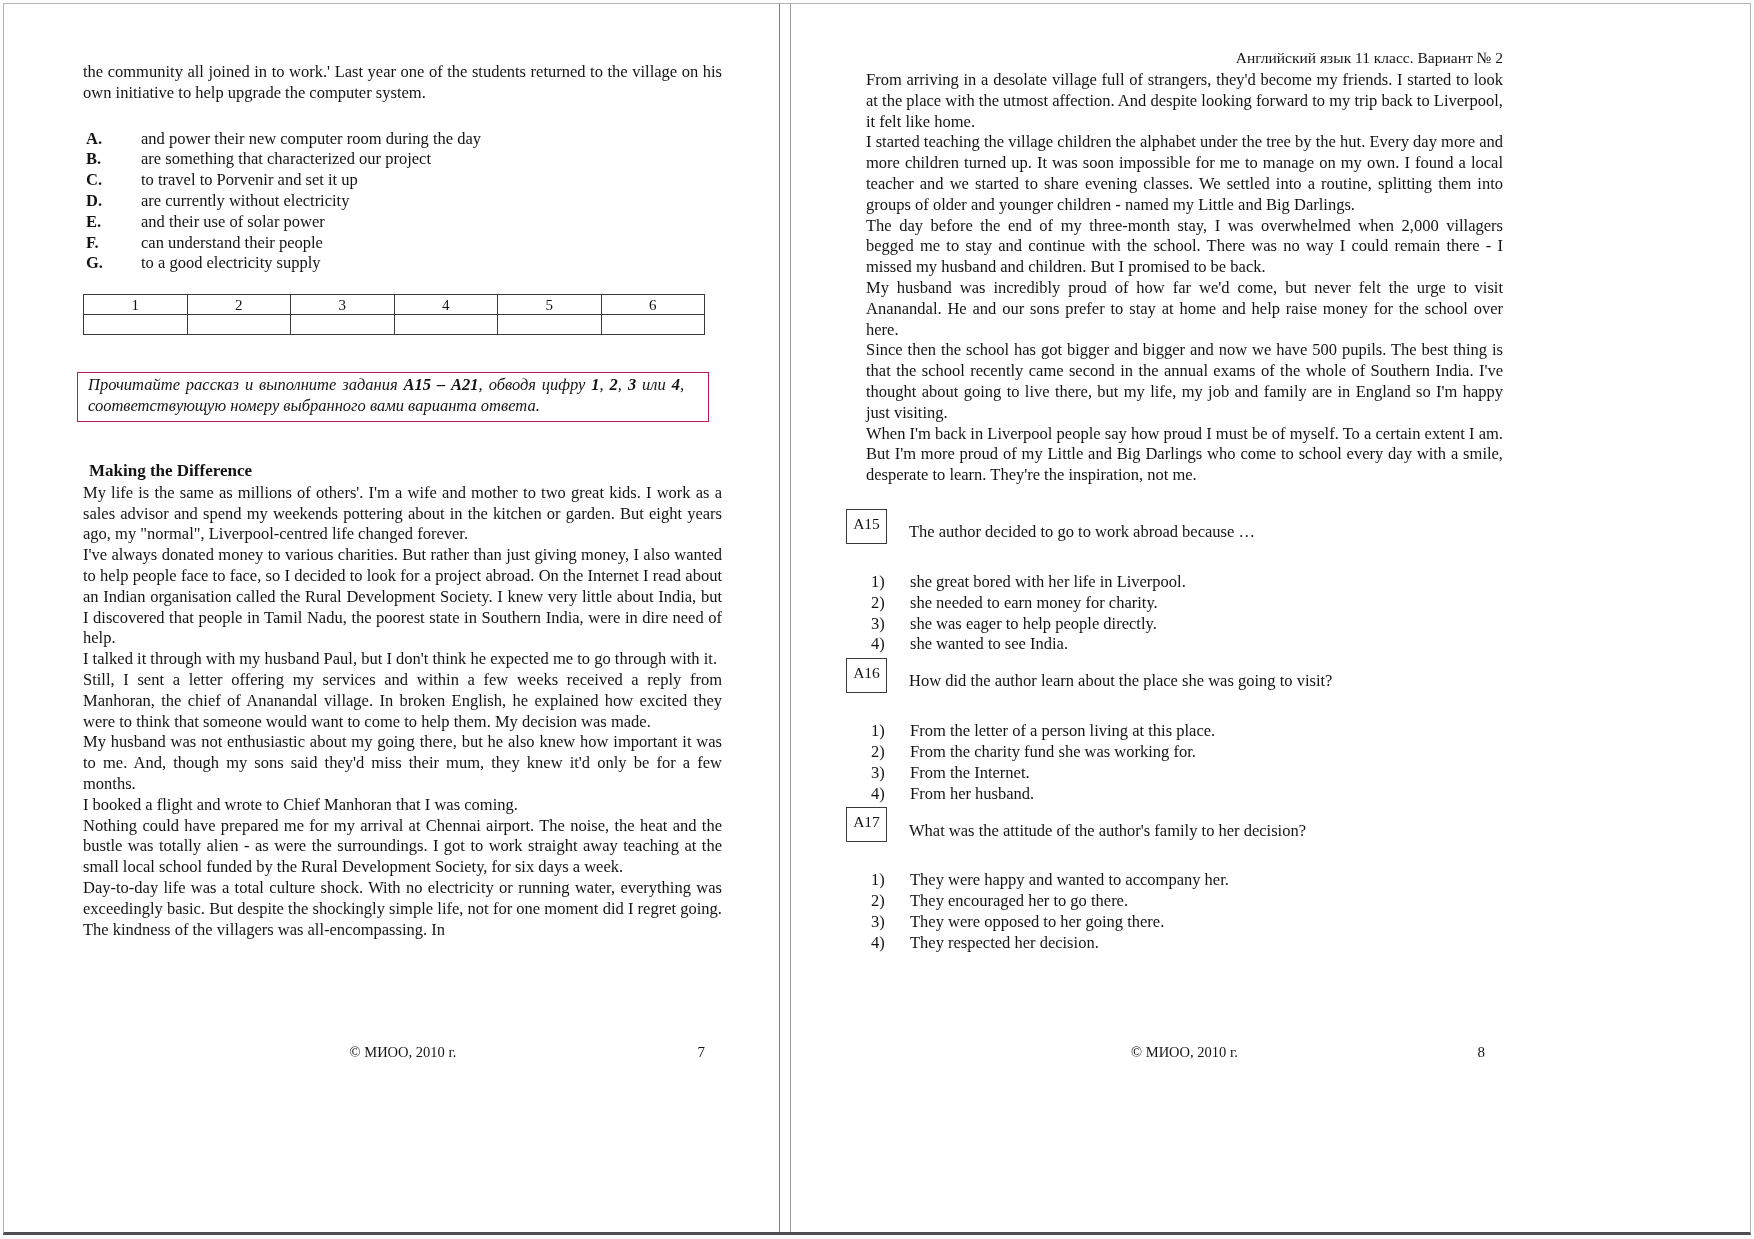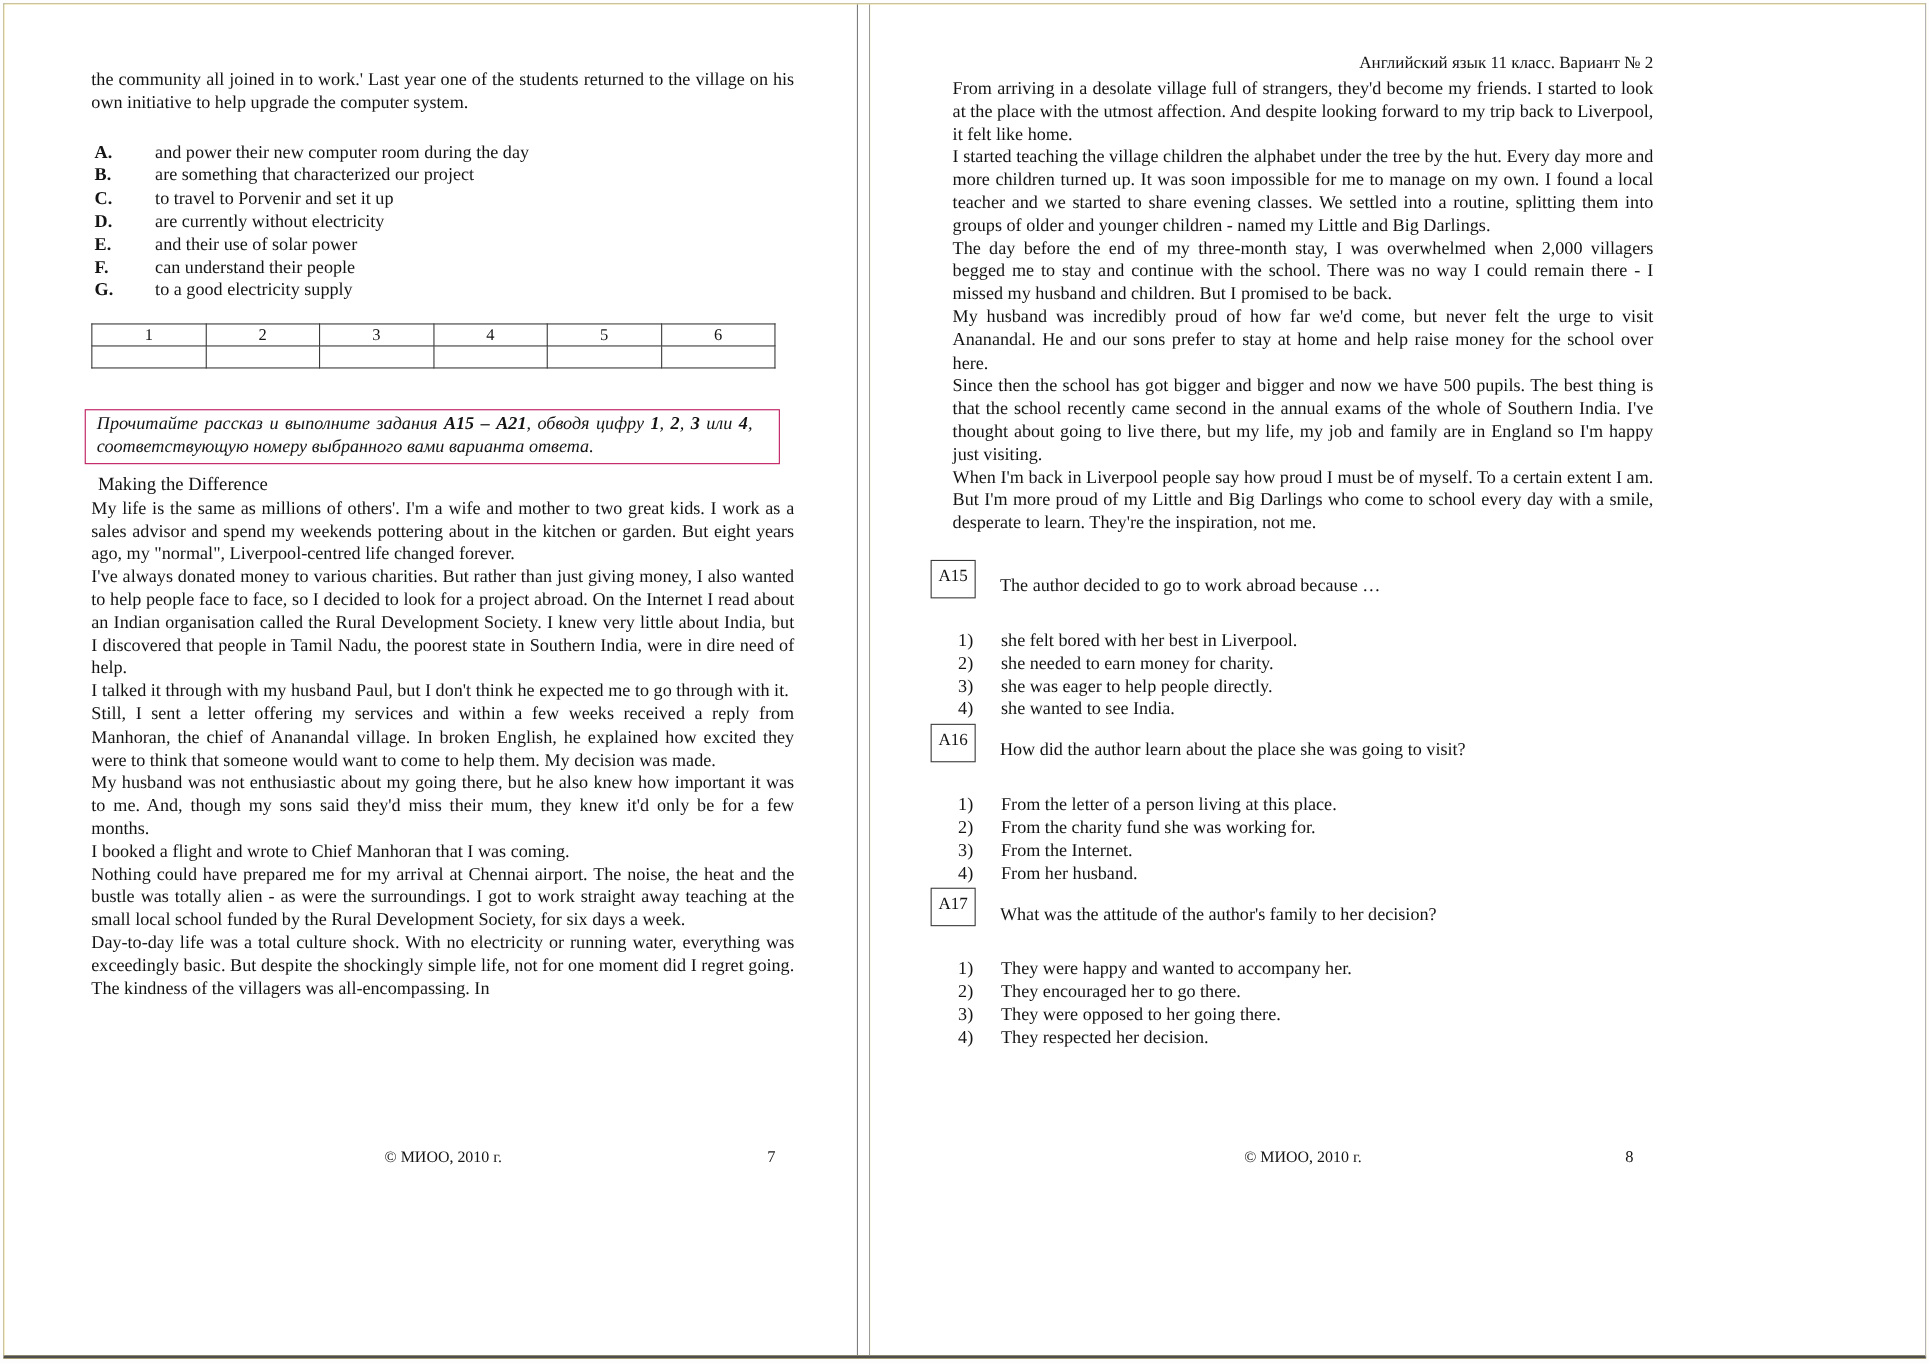--- a/index.html
+++ b/index.html
@@ -9,21 +9,21 @@
     font-family:"Liberation Serif", serif;
     color:#141414;
     position:relative;
     overflow:hidden;
   }
   .canvas {
     position:absolute; left:3px; top:3px;
     width:1748px; height:1232px;
     border:1px solid #b3b3b3;
     border-bottom:3px solid #4e4e4e;
-    background:#fde047;
+    background:#3b82f6;
     display:flex;
   }
   .page { position:relative; overflow:hidden; background:#fff; }
   .page-left { width:776px; border-right:1px solid #7d7d7d; }
   .gutter { width:11px; background:#fff; border-right:1px solid #9a9a9a; }
   .page-right { flex:1; }
 
   .content { font-size:16.5px; line-height:20.8px; text-align:justify; }
   .page-left .content { padding:58px 57px 0 79px; }
   .page-right .content { width:637px; margin-left:75px; padding-top:44px; }
@@ -39,21 +39,21 @@
   .answer-table td { border:1px solid #3a3a3a; height:20px; text-align:center; font-size:15px; line-height:18px; }
 
   .instruction-box {
     margin-top:37px; margin-left:-6px; width:632px;
     border:1px solid #be185d;
     padding:2px 24px 4px 10px;
     font-style:italic;
   }
   .instruction-box b { font-weight:bold; }
 
-  .story-title { margin-top:7px; padding-left:6px; font-size:17px; font-weight:normal; line-height:21px; }
+  .story-title { margin-top:38px; padding-left:6px; font-size:17px; font-weight:bold; line-height:21px; }
   .story-block { margin-top:2px; }
   .story-block p { margin:0; }
 
   .doc-header { font-size:15.5px; line-height:20px; text-align:right; margin-bottom:1px; }
 
   .question { margin-top:3px; }
   .question.first { margin-top:23px; }
   .q-head { display:flex; align-items:flex-end; gap:22px; margin-left:-20px; }
   .q-box {
     width:41px; flex:0 0 41px; height:35px;
@@ -195,21 +195,21 @@
 
       <div class="question first">
         <div class="q-head">
           <div class="q-box">A15</div>
           <div class="q-text">The author decided to go to work abroad because …</div>
         </div>
         <div class="q-options">
 
             <div class="q-opt">
               <span class="q-num">1)</span>
-              <span>she felt bored with her best in Liverpool.</span>
+              <span>she great bored with her life in Liverpool.</span>
             </div>
 
             <div class="q-opt">
               <span class="q-num">2)</span>
               <span>she needed to earn money for charity.</span>
             </div>
 
             <div class="q-opt">
               <span class="q-num">3)</span>
               <span>she was eager to help people directly.</span>

